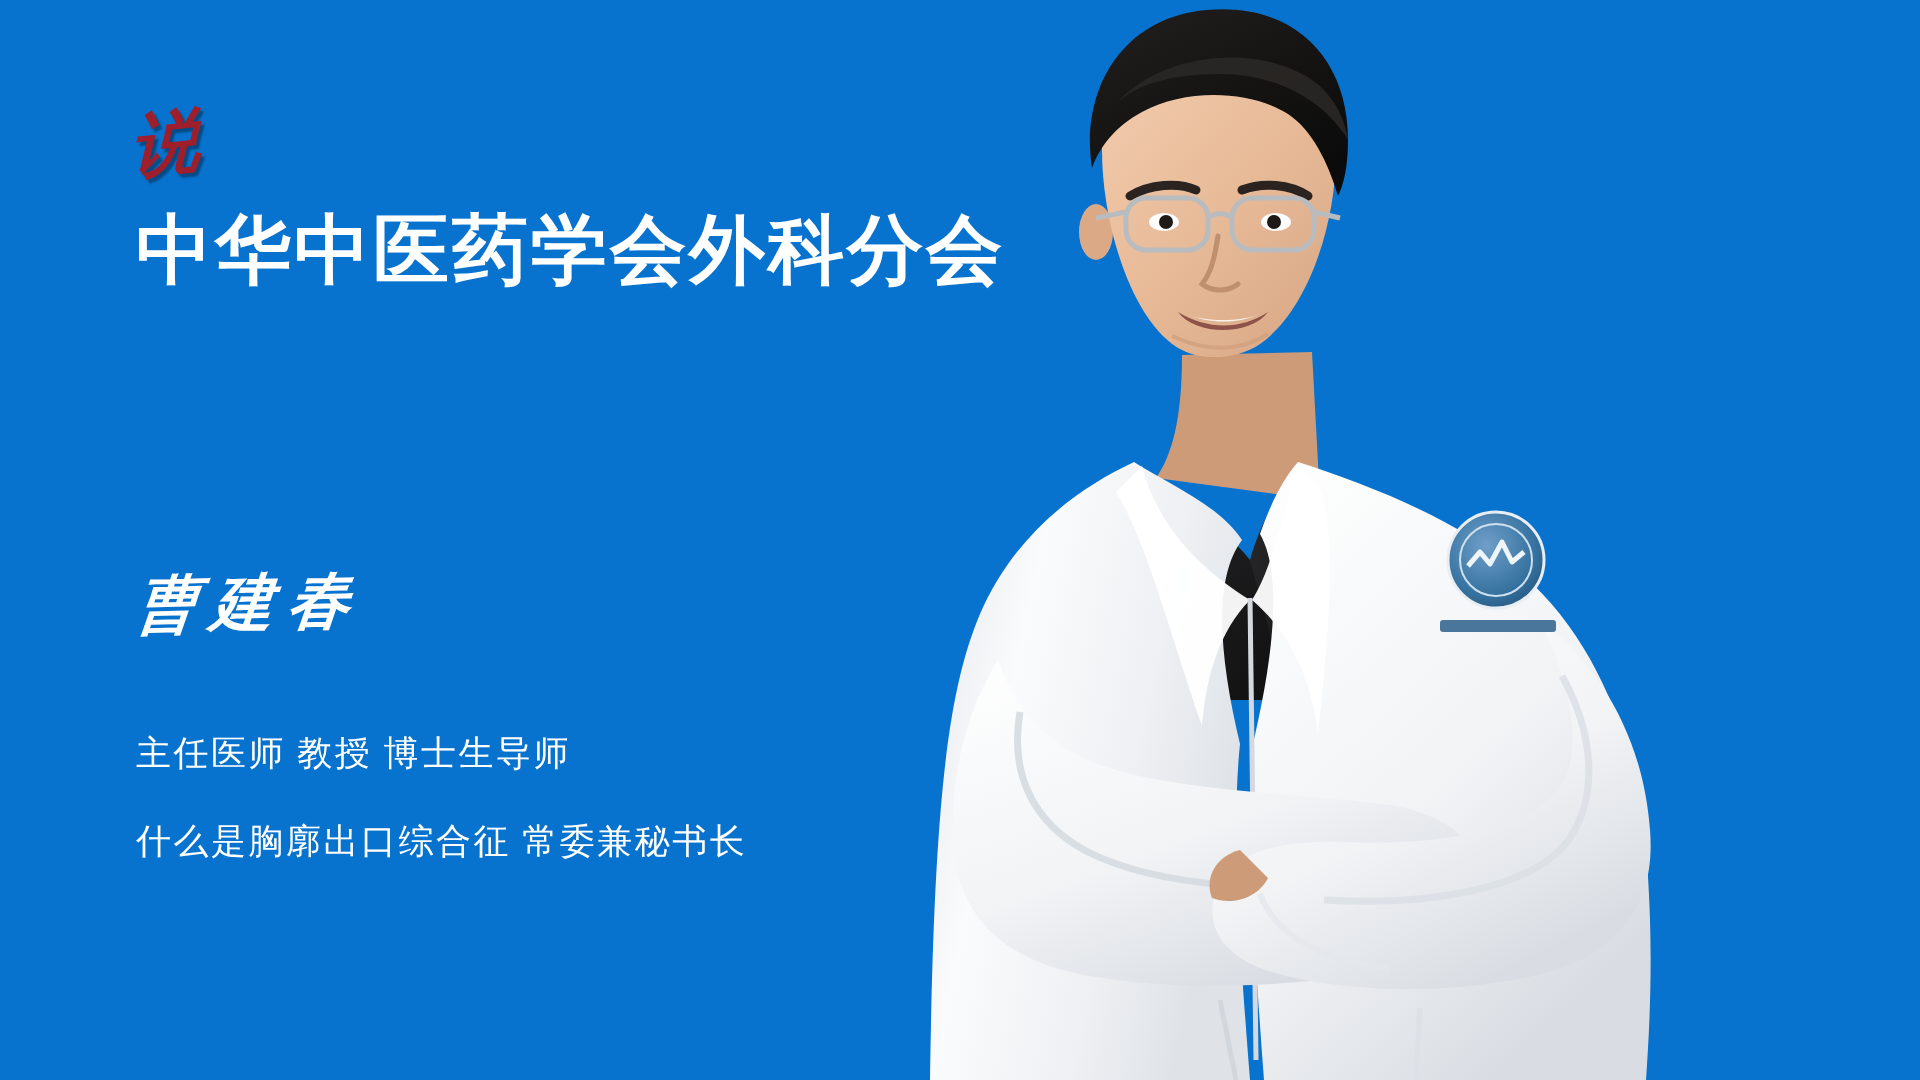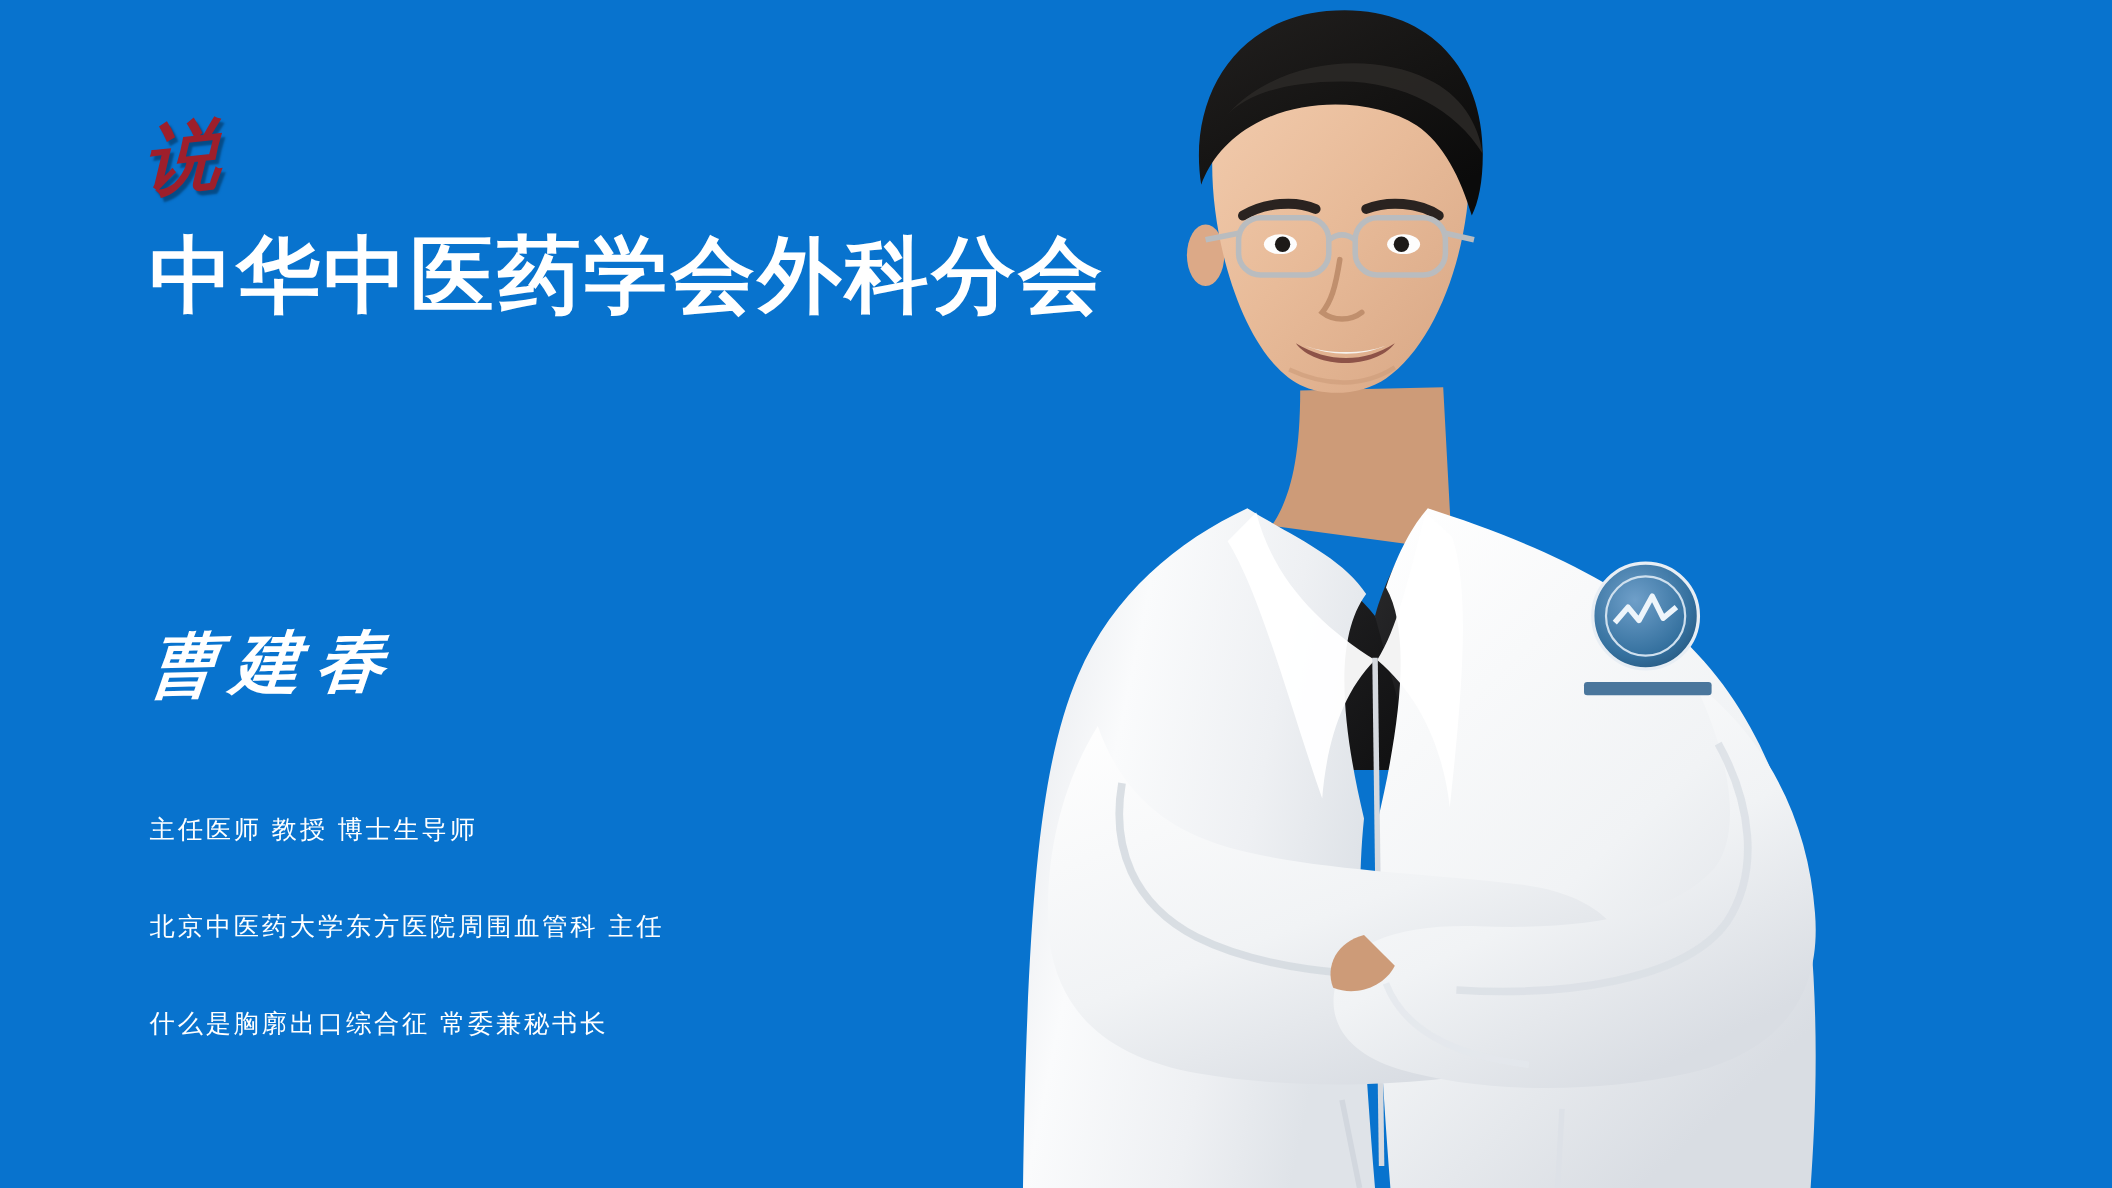--- a/index.html
+++ b/index.html
@@ -75,26 +75,26 @@
     white-space:nowrap;
   }
 
   
   #credentials {
     position:absolute; left:136px; top:710px;
     width:840px;
   }
   #credentials .cred-line {
     color:#ffffff;
-    font-size:23px;
+    font-size:35px;
     line-height:88px;
     letter-spacing:2.5px;
     white-space:nowrap;
     font-weight:400;
-    font-family:Liberation Sans, sans-serif;
+    font-family:Liberation Serif, serif;
   }
 
   
   #portrait {
     position:absolute;
     right:0px; bottom:0;
     width:1000px; height:1080px;
     pointer-events:none;
   }
   #portrait svg { display:block; width:100%; height:100%; }
@@ -107,21 +107,20 @@
   <div id="brand">
     <span class="shuo">说</span>
   </div>
 
   <div id="title">中华中医药学会外科分会</div>
 
   <div id="doctor-name">曹建春</div>
 
   <div id="credentials">
     <div class="cred-line">主任医师  教授  博士生导师</div>
-    <div class="cred-line">北京中医药大学东方医院周围血管科  主任</div>
     <div class="cred-line">什么是胸廓出口综合征  常委兼秘书长</div>
   </div>
 
   <div id="portrait">
     <svg viewBox="0 0 1000 1080" preserveAspectRatio="xMaxYMax meet" aria-hidden="true">
       <defs>
         <linearGradient id="coatG" x1="0" y1="0" x2="1" y2="0.4">
           <stop offset="0" stop-color="#e2e5ea"></stop>
           <stop offset="0.35" stop-color="#fafbfc"></stop>
           <stop offset="0.72" stop-color="#eef0f3"></stop>

